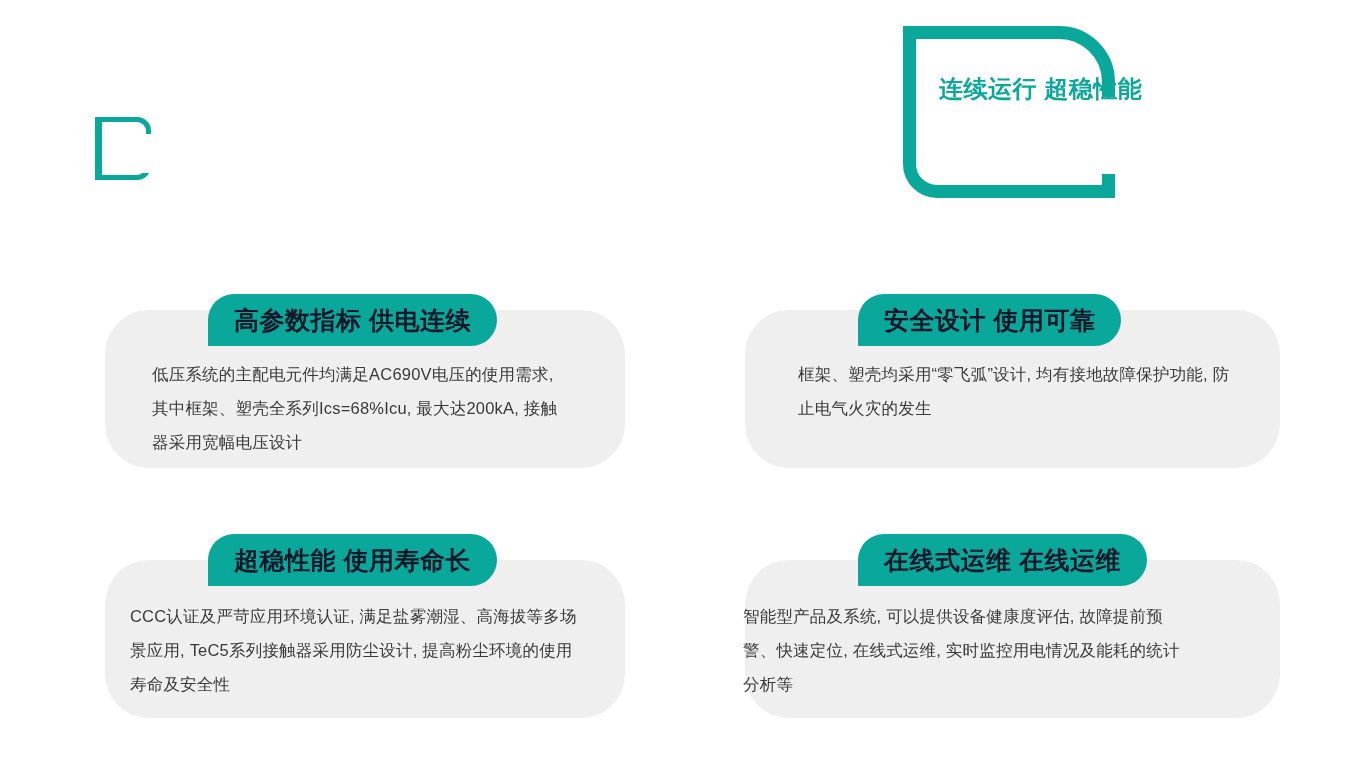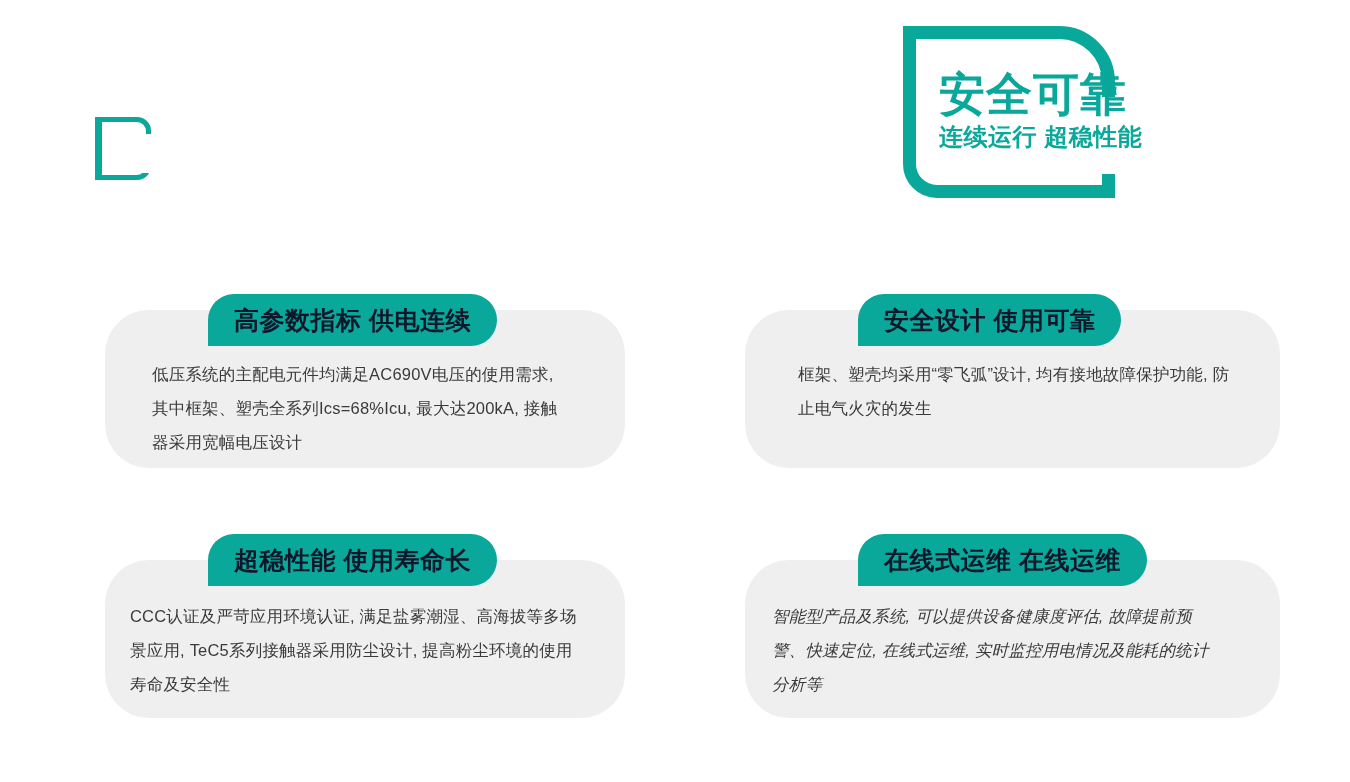--- a/index.html
+++ b/index.html
@@ -149,33 +149,32 @@
   #card-2      { left: 745px; top: 310px; width: 535px; height: 158px; }
   #card-2-tab  { left: 858px; top: 294px; }
   #card-2-body { left: 798px; top: 358px; width: 440px; }
   
   #card-3      { left: 105px; top: 560px; width: 520px; height: 158px; }
   #card-3-tab  { left: 208px; top: 534px; }
   #card-3-body { left: 130px; top: 600px; width: 450px; }
   
   #card-4      { left: 745px; top: 560px; width: 535px; height: 158px; }
   #card-4-tab  { left: 858px; top: 534px; }
-  #card-4-body { left: 772px; top: 600px; width: 450px; font-style: italic; }
+  #card-4-body { left: 743px; top: 600px; width: 450px; }
 </style>
 </head>
 <body>
 
 <div class="left-heading">
   <div class="left-bracket"></div>
 </div>
 
 <div class="hero">
   <div class="hero-bracket"></div>
   <div class="hero-text">
-    <div class="hero-title">安全可靠</div>
     <div class="hero-subtitle">连续运行 超稳性能</div>
   </div>
 </div>
 
 <div class="card" id="card-1"></div>
 <div class="card-tab" id="card-1-tab">高参数指标 供电连续</div>
 <div class="card-body" id="card-1-body">低压系统的主配电元件均满足AC690V电压的使用需求, 其中框架、塑壳全系列Ics=68%Icu, 最大达200kA, 接触器采用宽幅电压设计</div>
 
 <div class="card" id="card-2"></div>
 <div class="card-tab" id="card-2-tab">安全设计 使用可靠</div>

